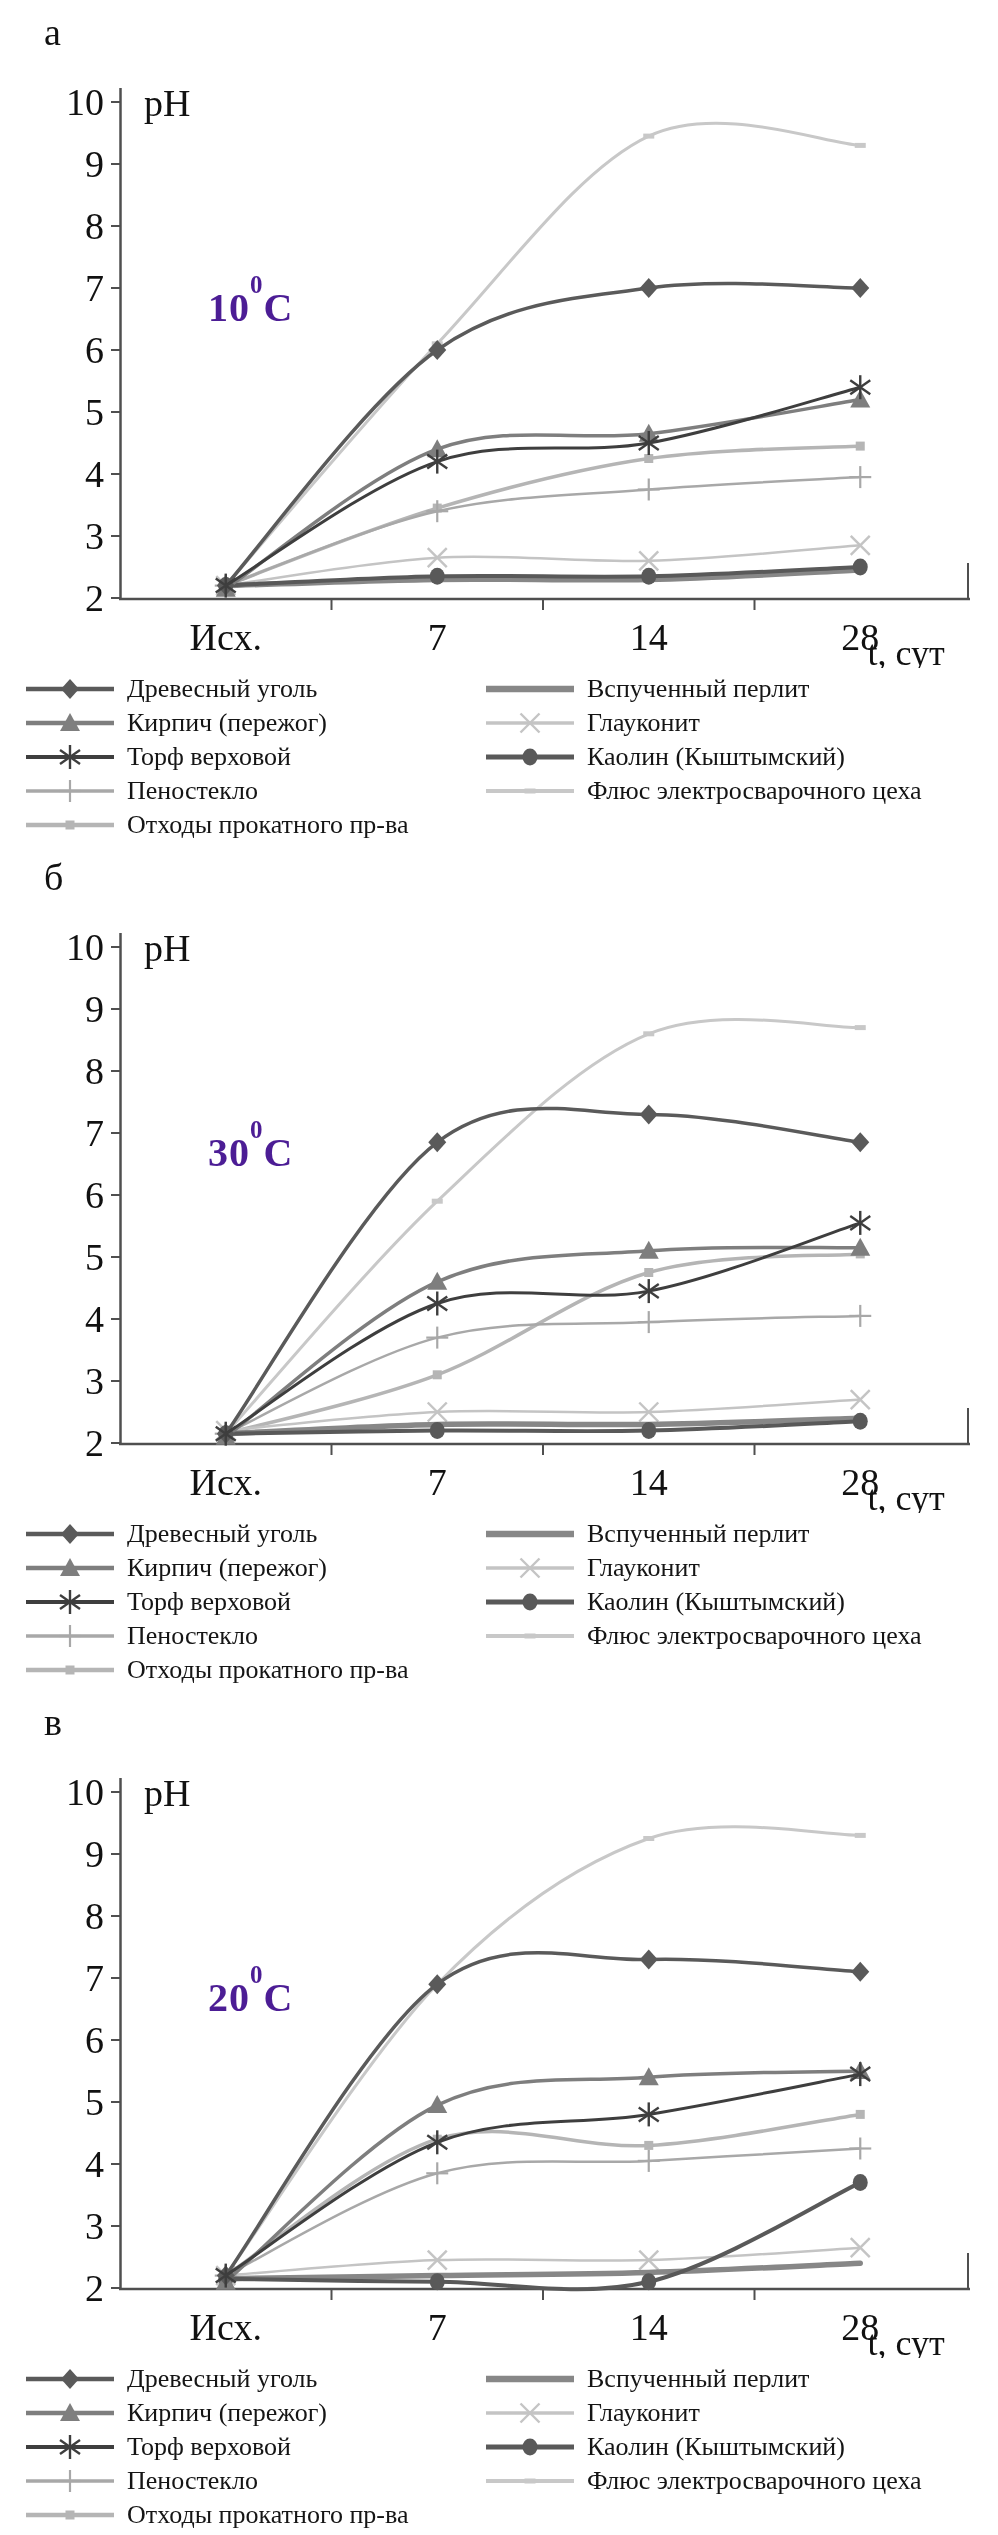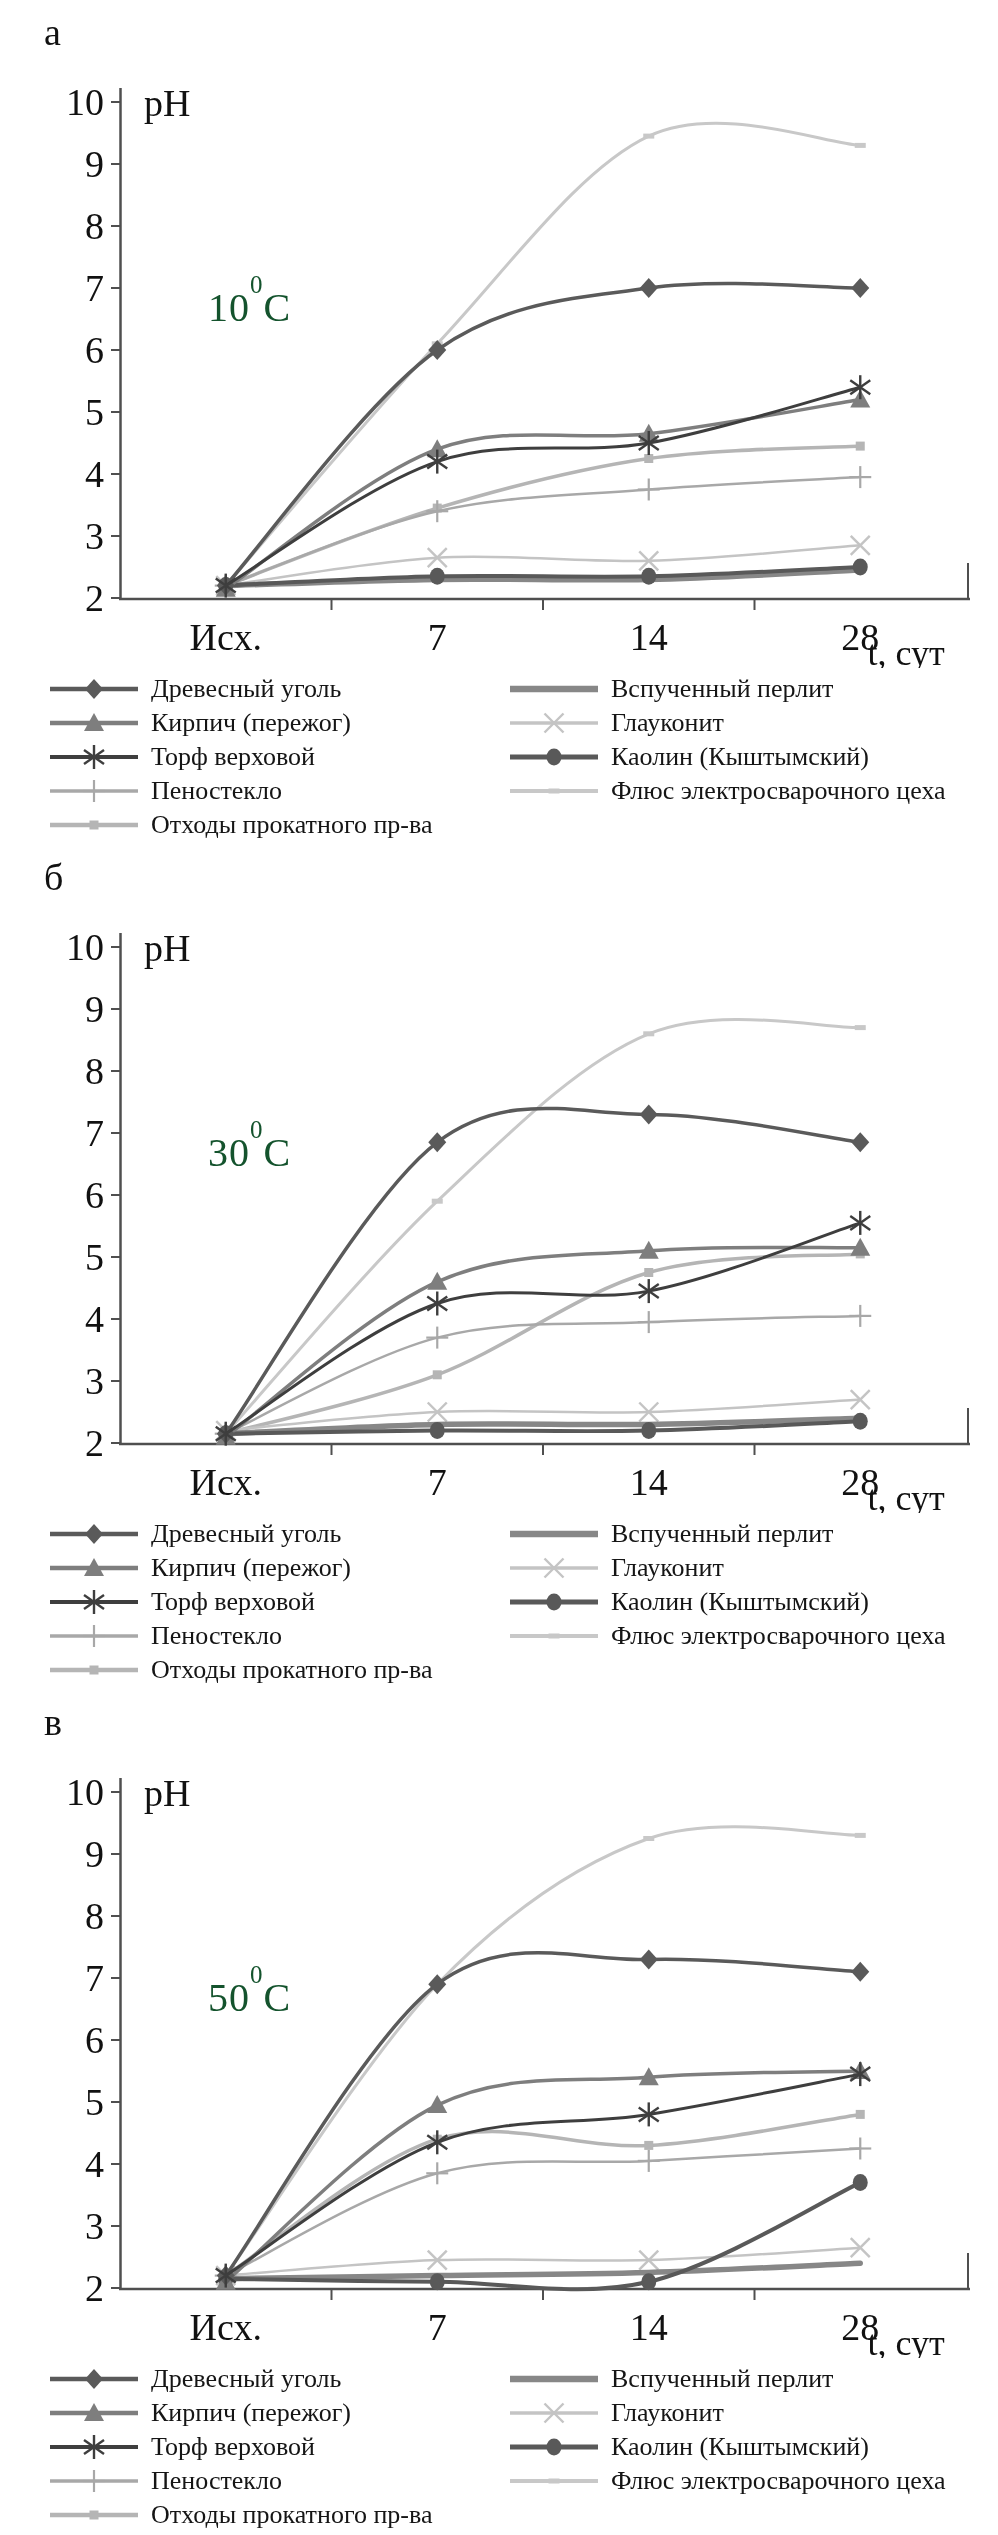--- a/index.html
+++ b/index.html
@@ -1,23 +1,23 @@
 <!DOCTYPE html>
 <html><head>
 <meta charset="utf-8">
 <style>
   html,body{margin:0;padding:0;background:#ffffff;}
   body{width:998px;height:2535px;font-family:"Liberation Serif",serif;color:#1a1a1a;overflow:hidden;}
   .panel{position:relative;height:845px;overflow:hidden;background:#fff;}
   .panel-letter{padding:10px 0 0 44px;height:44px;line-height:44px;font-size:38px;color:#111;}
   .chart-wrap{position:relative;}
   svg.chart{display:block;}
-  .temp-label{position:absolute;left:208px;top:230px;font-weight:normal;font-size:40px;color:#14532d;letter-spacing:1px;}
+  .temp-label{position:absolute;left:208px;top:230px;font-weight:bold;font-size:40px;color:#4c1d95;letter-spacing:1px;}
   .temp-label sup{font-size:25px;position:relative;top:-14px;}
-  .legend{display:grid;grid-template-columns:460px 1fr;padding:4px 0 0 48px;}
+  .legend{display:grid;grid-template-columns:460px 1fr;padding:4px 0 0 24px;}
   .legend-item{display:flex;align-items:center;height:34px;gap:11px;}
   .legend-swatch{flex:0 0 auto;}
   .legend-label{font-size:26px;white-space:nowrap;color:#151515;}
 </style>
 </head>
 <body>
 
 <div>
 
   <section class="panel">
@@ -487,21 +487,21 @@
             <line x1="427.25" y1="391.3" x2="447.25" y2="405.3" stroke="#3e3e3e" stroke-width="2.4"></line>
             <line x1="427.25" y1="405.3" x2="447.25" y2="391.3" stroke="#3e3e3e" stroke-width="2.4"></line>
             <line x1="648.75" y1="358.40000000000003" x2="648.75" y2="382.40000000000003" stroke="#3e3e3e" stroke-width="2.4"></line>
             <line x1="638.75" y1="363.40000000000003" x2="658.75" y2="377.40000000000003" stroke="#3e3e3e" stroke-width="2.4"></line>
             <line x1="638.75" y1="377.40000000000003" x2="658.75" y2="363.40000000000003" stroke="#3e3e3e" stroke-width="2.4"></line>
             <line x1="860.25" y1="318.09999999999997" x2="860.25" y2="342.09999999999997" stroke="#3e3e3e" stroke-width="2.4"></line>
             <line x1="850.25" y1="323.09999999999997" x2="870.25" y2="337.09999999999997" stroke="#3e3e3e" stroke-width="2.4"></line>
             <line x1="850.25" y1="337.09999999999997" x2="870.25" y2="323.09999999999997" stroke="#3e3e3e" stroke-width="2.4"></line>
           </g>
         </svg>
-      <div class="temp-label"><span>50</span><sup>0</sup><span>C</span></div>
+      <div class="temp-label"><span>20</span><sup>0</sup><span>C</span></div>
     </div>
     <div class="legend">
         <div class="legend-item">
           <svg width="92" height="26" viewBox="0 0 92 26" class="legend-swatch">
             <line x1="2" y1="13" x2="90" y2="13" stroke="#5a5a5a" stroke-width="4.5"></line>
             <polygon points="46,3 55,13 46,23 37,13" fill="#5a5a5a"></polygon>
           </svg>
           <span class="legend-label">Древесный уголь</span>
         </div>
         <div class="legend-item">

